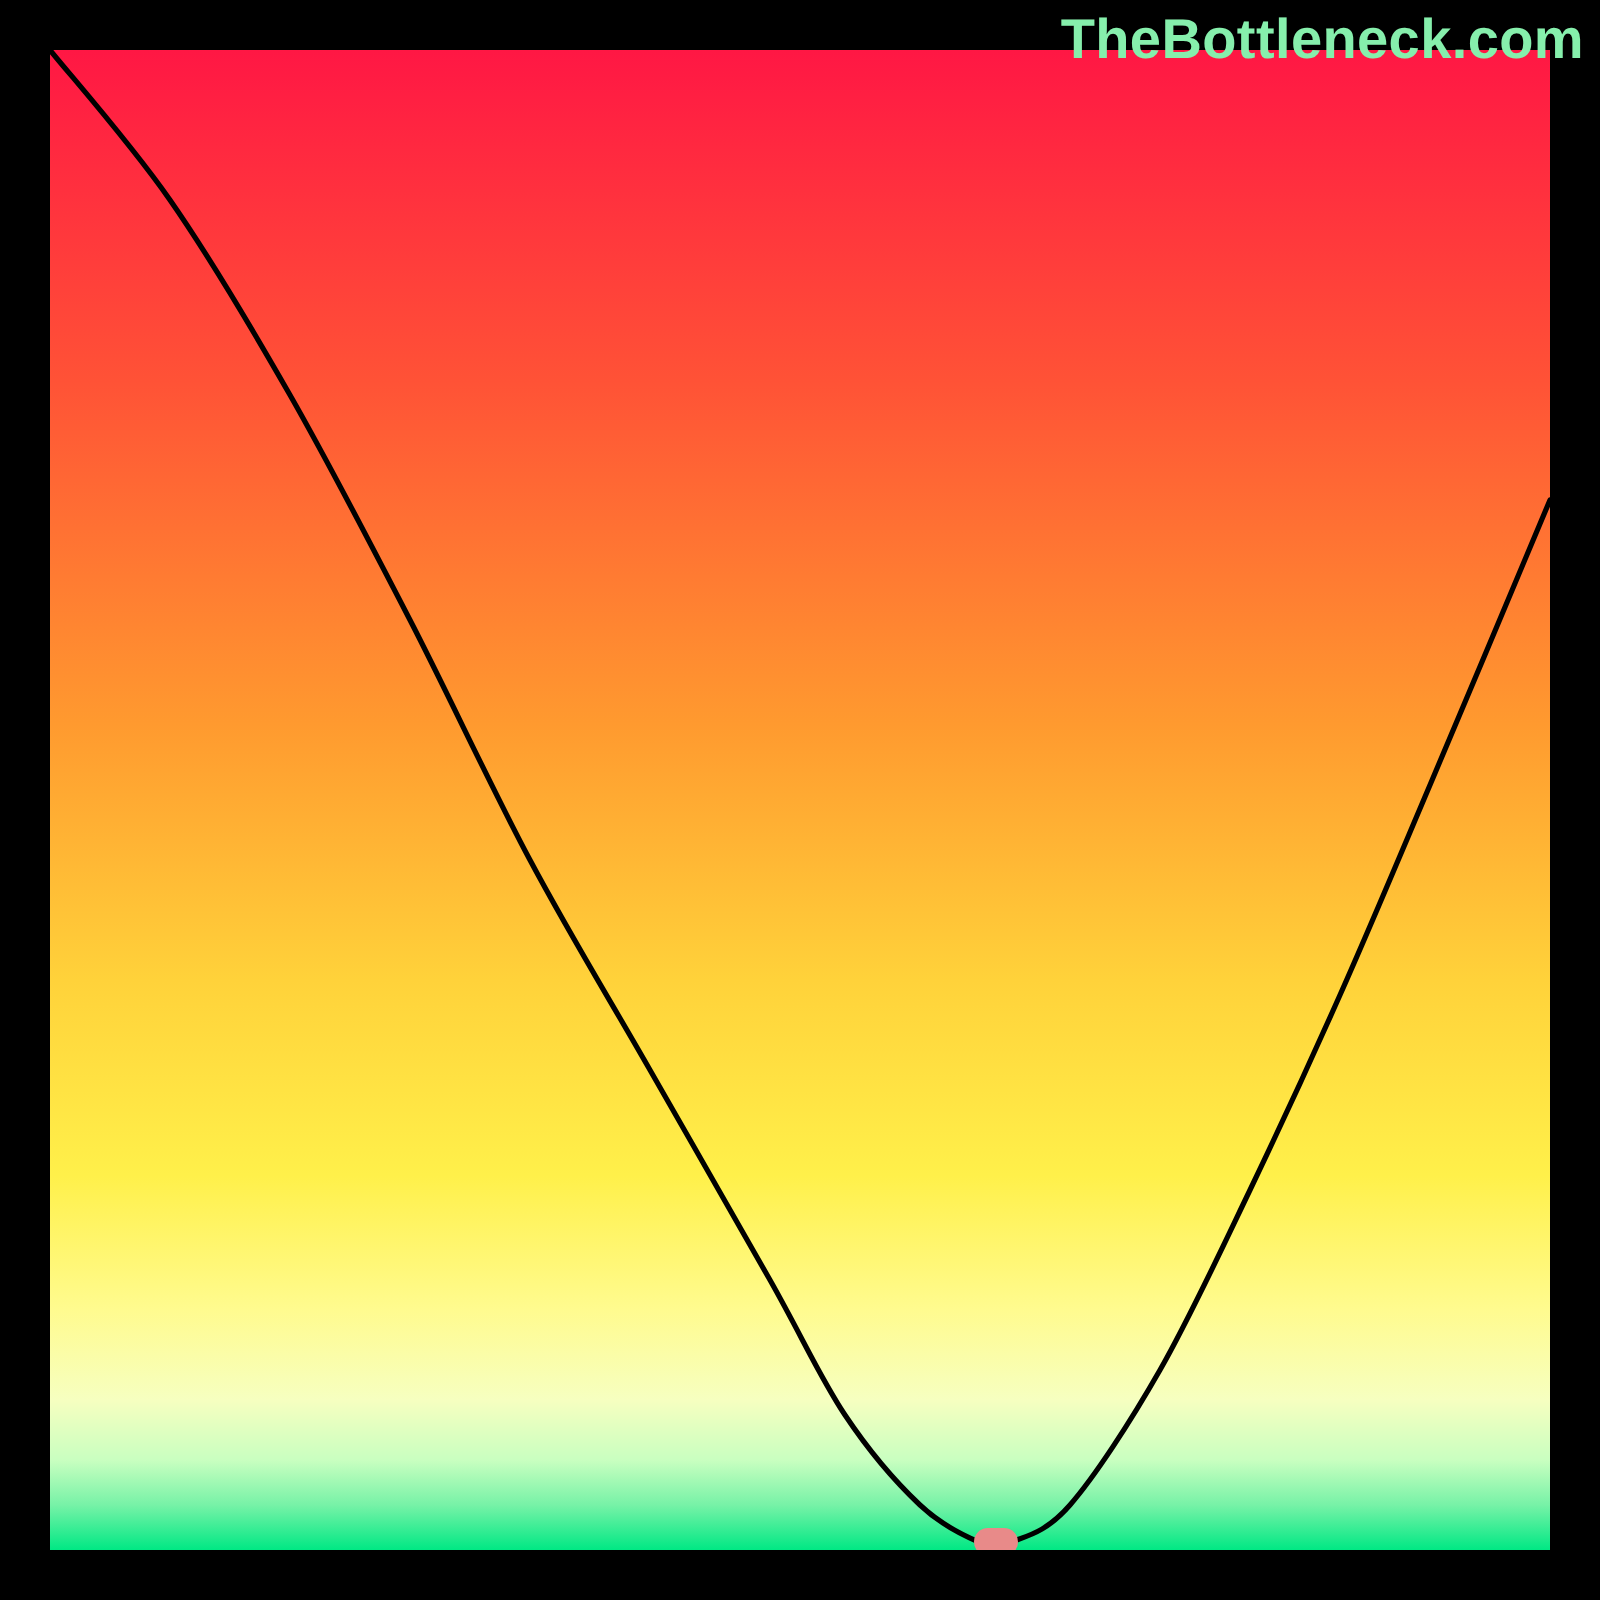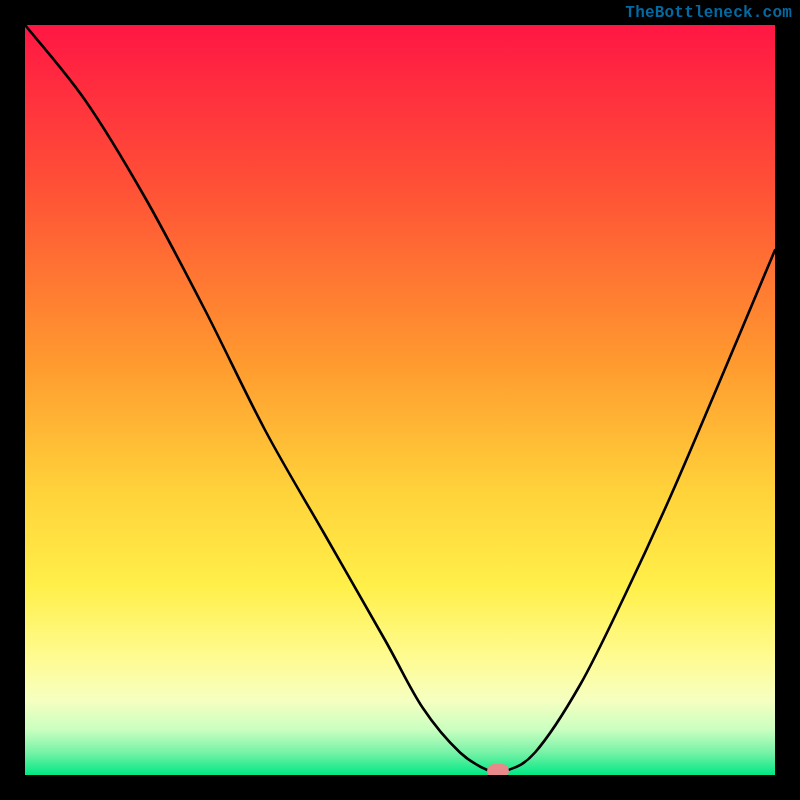--- a/index.html
+++ b/index.html
@@ -46,24 +46,24 @@
     width: 22px;
     height: 14px;
     border-radius: 7px;
     transform: translate(-50%, -50%);
     pointer-events: none;
   }
   .watermark {
     position: absolute;
     top: 4px;
     right: 8px;
-    font-family: Liberation Mono, monospace;
-    font-size: 16px;
+    font-family: Liberation Sans, sans-serif;
+    font-size: 28px;
     font-weight: 600;
-    color: #0369a1;
+    color: #86efac;
     letter-spacing: 0.2px;
     user-select: none;
   }
 </style>
 </head>
 <body>
 
 <div class="frame">
   <div class="plot">
     <svg class="gradient" viewBox="0 0 750 750" preserveAspectRatio="none">

